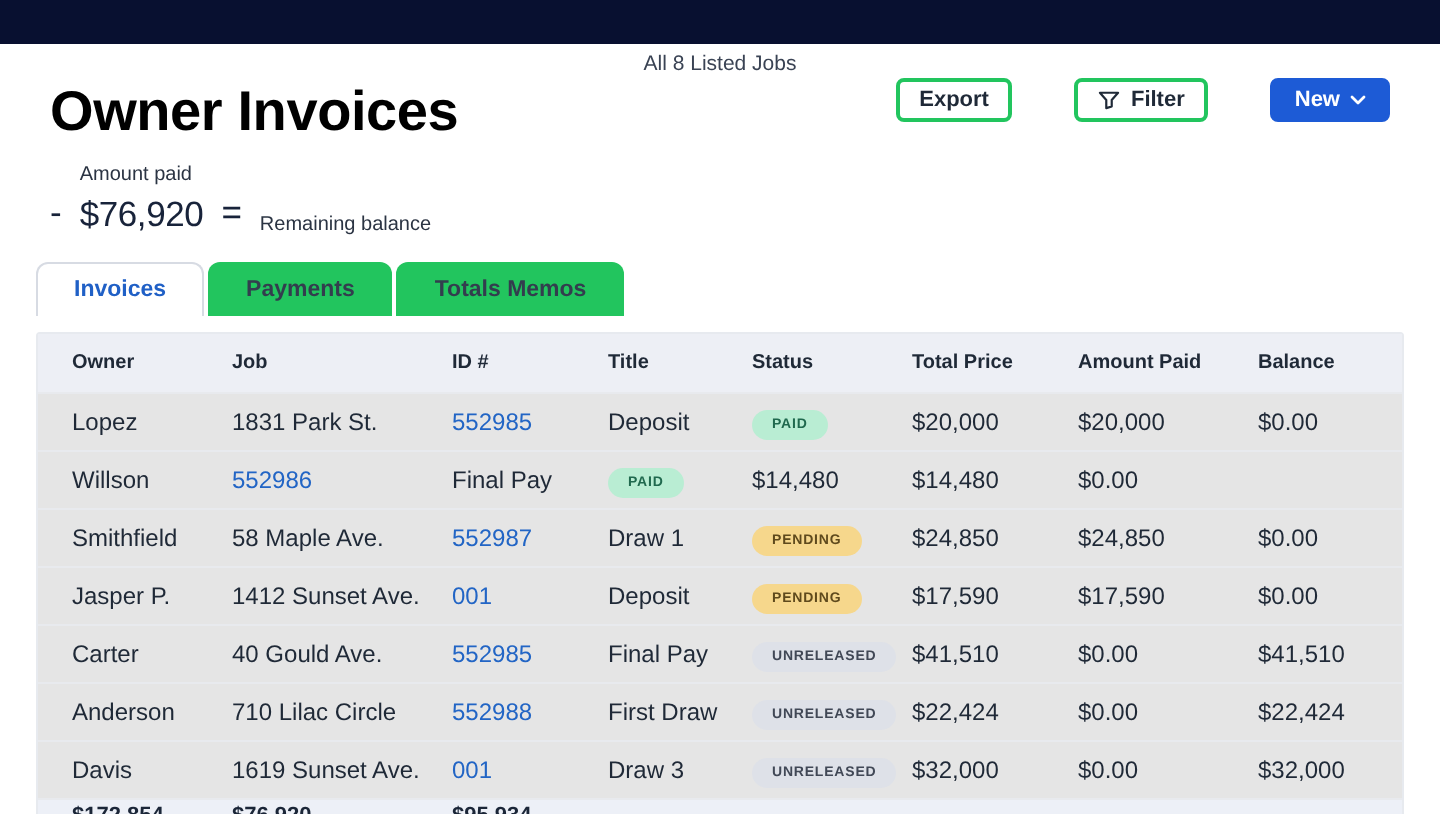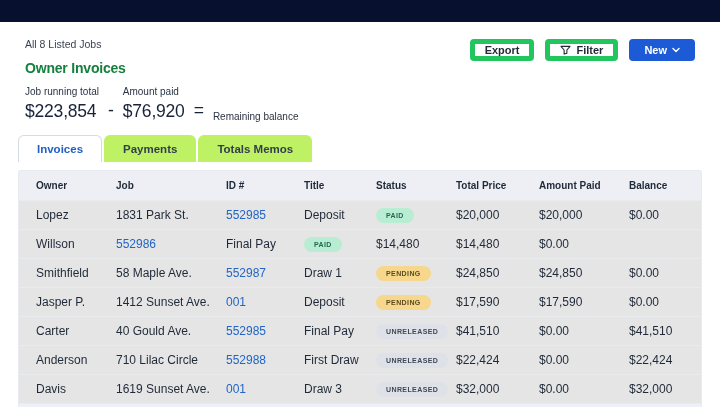--- a/index.html
+++ b/index.html
@@ -1,40 +1,40 @@
 <!DOCTYPE html>
 <html><head>
 <meta charset="utf-8">
 <style>
   * { margin:0; padding:0; box-sizing:border-box; }
   html,body { width:720px; height:407px; background:#fff; overflow:hidden;
     font-family:"Liberation Sans","DejaVu Sans",sans-serif; color:#1f2937; }
   .topbar { height:22px; background:#081030; width:100%; }
 
   .header-area { position:relative; padding:4px 25px 0 25px; }
-  .breadcrumb { font-size:10.5px; color:#3a4354; margin-top:12px; }
-  .page-title { font-size:14px; font-weight:700; color:#15803d; letter-spacing:-0.2px; margin-top:10px; }
+  .breadcrumb { font-size:10.5px; color:#3a4354; margin-top:0;text-align:center; }
+  .page-title { font-size:28px; font-weight:700; color:#000000; letter-spacing:-0.2px; margin-top:2px; }
 
   .actions { position:absolute; top:17px; right:25px; display:flex; gap:11px; }
   .btn { height:22px; display:flex; align-items:center; gap:5px; padding:0 10px;
-    font-size:11px; font-weight:600; border-radius:4px; border:5px solid #22c55e;
-    background:#fff; color:#1f2937; cursor:pointer; }
+    font-size:11px; font-weight:600; border-radius:4px; border:2px solid #22c55e;
+    background:#fff; color:#1f2937; cursor:pointer;margin-left:20px; }
   .btn-primary { background:#1d5bd6; border-color:#1d5bd6; color:#fff; }
   .btn svg { display:block; }
 
   .summary { display:flex; align-items:flex-end; gap:9px; padding:10px 25px 0 25px; }
   .sum-group { display:flex; flex-direction:column; gap:4px; }
   .sum-label { font-size:10px; color:#2b3443; }
   .sum-value { font-size:17.5px; color:#18233a; letter-spacing:-0.2px; }
   .sum-op { font-size:17.5px; color:#18233a; padding-bottom:1px; }
 
   .tabs { display:flex; gap:2px; margin:13px 0 0 18px; }
   .tab { height:27px; display:flex; align-items:center; padding:0 18px;
     font-size:11.5px; font-weight:700; border-radius:6px 6px 0 0;
-    background:#bef264; color:#333d4e; border:1px solid transparent; border-bottom:none; cursor:pointer; }
+    background:#22c55e; color:#333d4e; border:1px solid transparent; border-bottom:none; cursor:pointer; }
   .tab.active { background:#fff; color:#2060c6; border-color:#d7dbe3; }
 
   .panel { margin:8px 18px 0 18px; width:684px; border:1px solid #e7eaef; border-radius:2px; }
   .trow { display:grid; grid-template-columns:80px 110px 78px 72px 80px 83px 90px 72px;
     padding-left:17px; align-items:center; }
   .thead { background:#edeff5; height:29px; font-size:10px; font-weight:700; color:#1f2937; }
   .tbody-row { background:#e5e5e5; height:29px; font-size:12px; border-top:1px solid #e8eaee; cursor:pointer; }
   .cell { overflow:hidden; white-space:nowrap; }
   .id-link { color:#2265c5; text-decoration:none; cursor:pointer; }
   .badge { display:inline-block; font-size:7px; font-weight:700; letter-spacing:0.4px;
@@ -69,24 +69,20 @@
       <span>
         <svg width="8" height="6" viewBox="0 0 8 6" fill="none" stroke="#fff" stroke-width="1.4">
           <path d="M1 1.5 L4 4.5 L7 1.5" stroke-linecap="round" stroke-linejoin="round"></path>
         </svg>
       </span>
     </button>
   </div>
 </div>
 
 <div class="summary">
-  <div class="sum-group">
-    <span class="sum-label">Job running total</span>
-    <span class="sum-value">$223,854</span>
-  </div>
   <span class="sum-op">-</span>
   <div class="sum-group">
     <span class="sum-label">Amount paid</span>
     <span class="sum-value">$76,920</span>
   </div>
   <span class="sum-op">=</span>
   <div class="sum-group">
     <span class="sum-label">Remaining balance</span>
   </div>
 </div>

